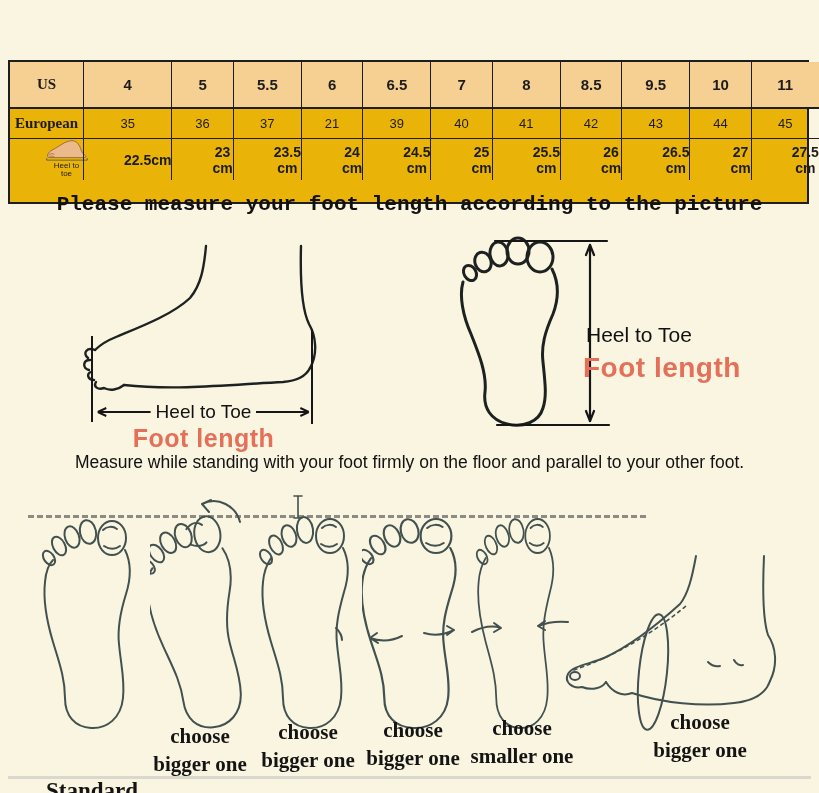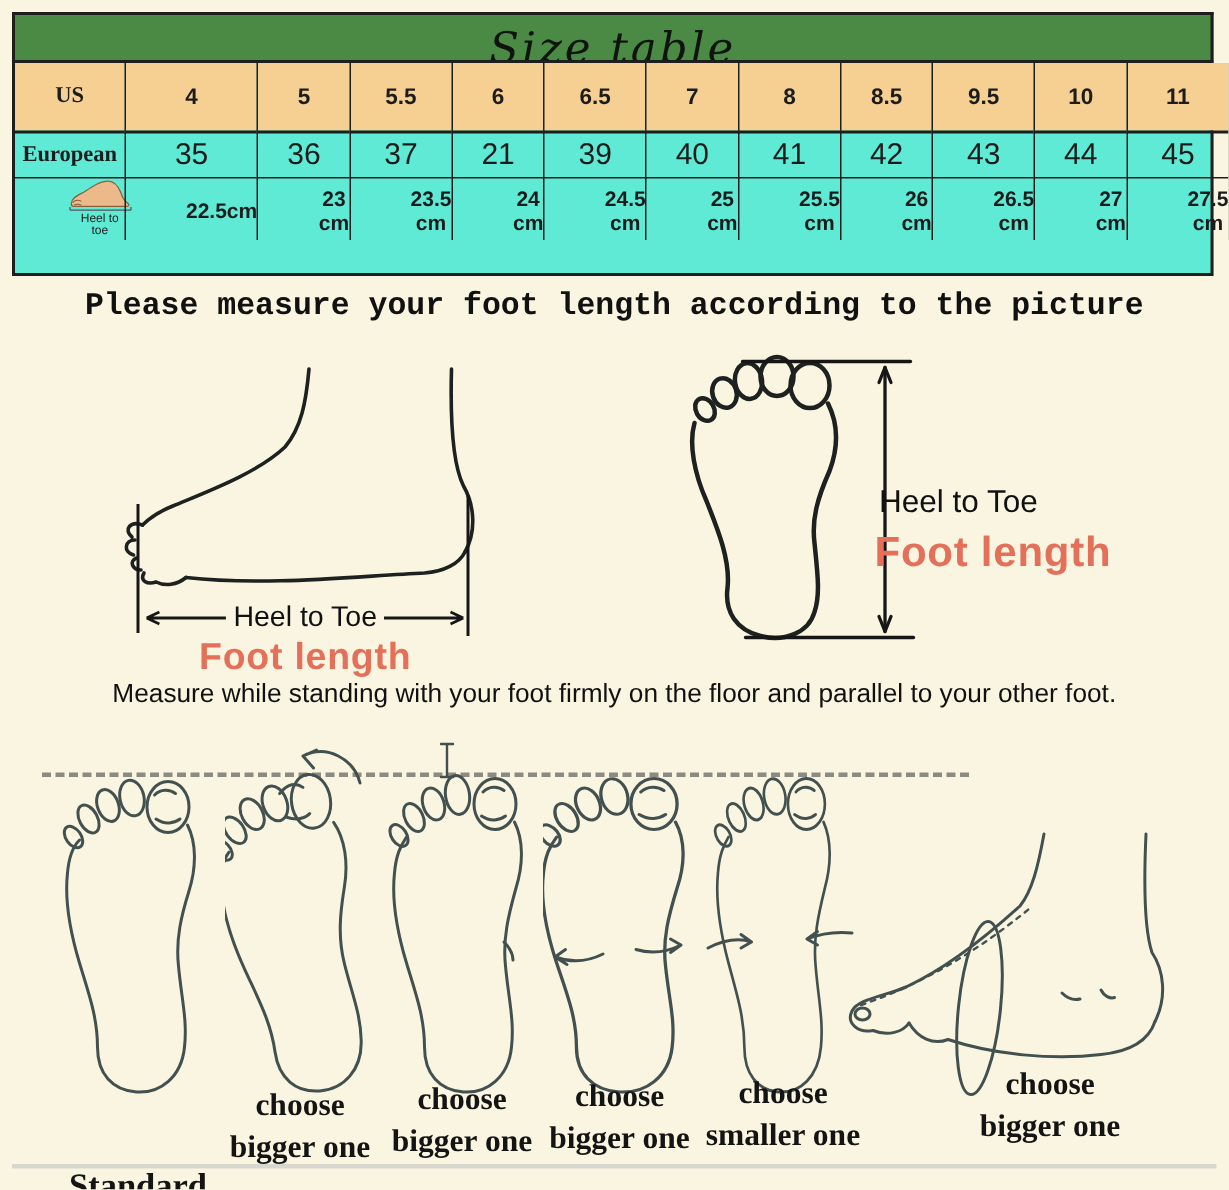--- a/index.html
+++ b/index.html
@@ -13,30 +13,30 @@
   .title-bar {
     position:absolute; left:8px; top:8px; width:801px; height:46px;
     background:#4b8a44; border:2px solid #1e1e1e; border-bottom:none;
     display:flex; align-items:center; justify-content:center;
   }
   .title-bar span {
     font-family:"DejaVu Serif", serif; font-style:italic;
     font-size:29px; color:#10140f; letter-spacing:2px;
   }
   .size-table {
-    position:absolute; left:8px; top:40px; width:801px; height:144px;
+    position:absolute; left:8px; top:60px; width:801px; height:144px;
     display:grid; grid-template-columns:73px repeat(12, 1fr);
     grid-template-rows:45px 31px 42px;
-    border:2px solid #1e1e1e; background:#5eead4;
+    border:2px solid #1e1e1e; background:#eab308;
   }
   .c { display:flex; align-items:center; justify-content:center;
        border-left:1px solid #1e1e1e; text-align:center; }
   .c.first { border-left:none; }
   .r1 { background:#f6cf92; font-weight:bold; font-size:15px; }
-  .r2 { border-top:2px solid #1e1e1e; font-size:20px; }
+  .r2 { border-top:2px solid #1e1e1e; font-size:13px; }
   .r3 { border-top:1px solid #1e1e1e; font-weight:bold; font-size:14px;padding-left:40px; }
   .rowlabel { font-family:"Liberation Serif", serif; font-weight:bold; font-size:15px; }
   .lenlabel { flex-direction:column; justify-content:flex-end; padding-bottom:2px; }
   .lenlabel .cap { font-size:8px; font-weight:normal; line-height:1; margin-top:1px; }
   
   .heading {
     position:absolute; left:0; top:193px; width:100%;
     text-align:center; font-weight:bold; font-size:21px; color:#111;font-family:Liberation Mono, monospace;
   }
   .note {
@@ -75,23 +75,20 @@
   .grayline {
     position:absolute; left:8px; top:776px; width:803px; height:0;
     border-top:3px solid #d9d8cf;
   }
 </style>
 </head>
 <body>
 
 <div class="page">
 
-  <div class="title-bar">
-    <span>Size table</span>
-  </div>
 
   <div class="size-table">
     <div class="c r1 first rowlabel">US</div>
     <div class="c r1">4</div>
     <div class="c r1">5</div>
     <div class="c r1">5.5</div>
     <div class="c r1">6</div>
     <div class="c r1">6.5</div>
     <div class="c r1">7</div>
     <div class="c r1">8</div>

